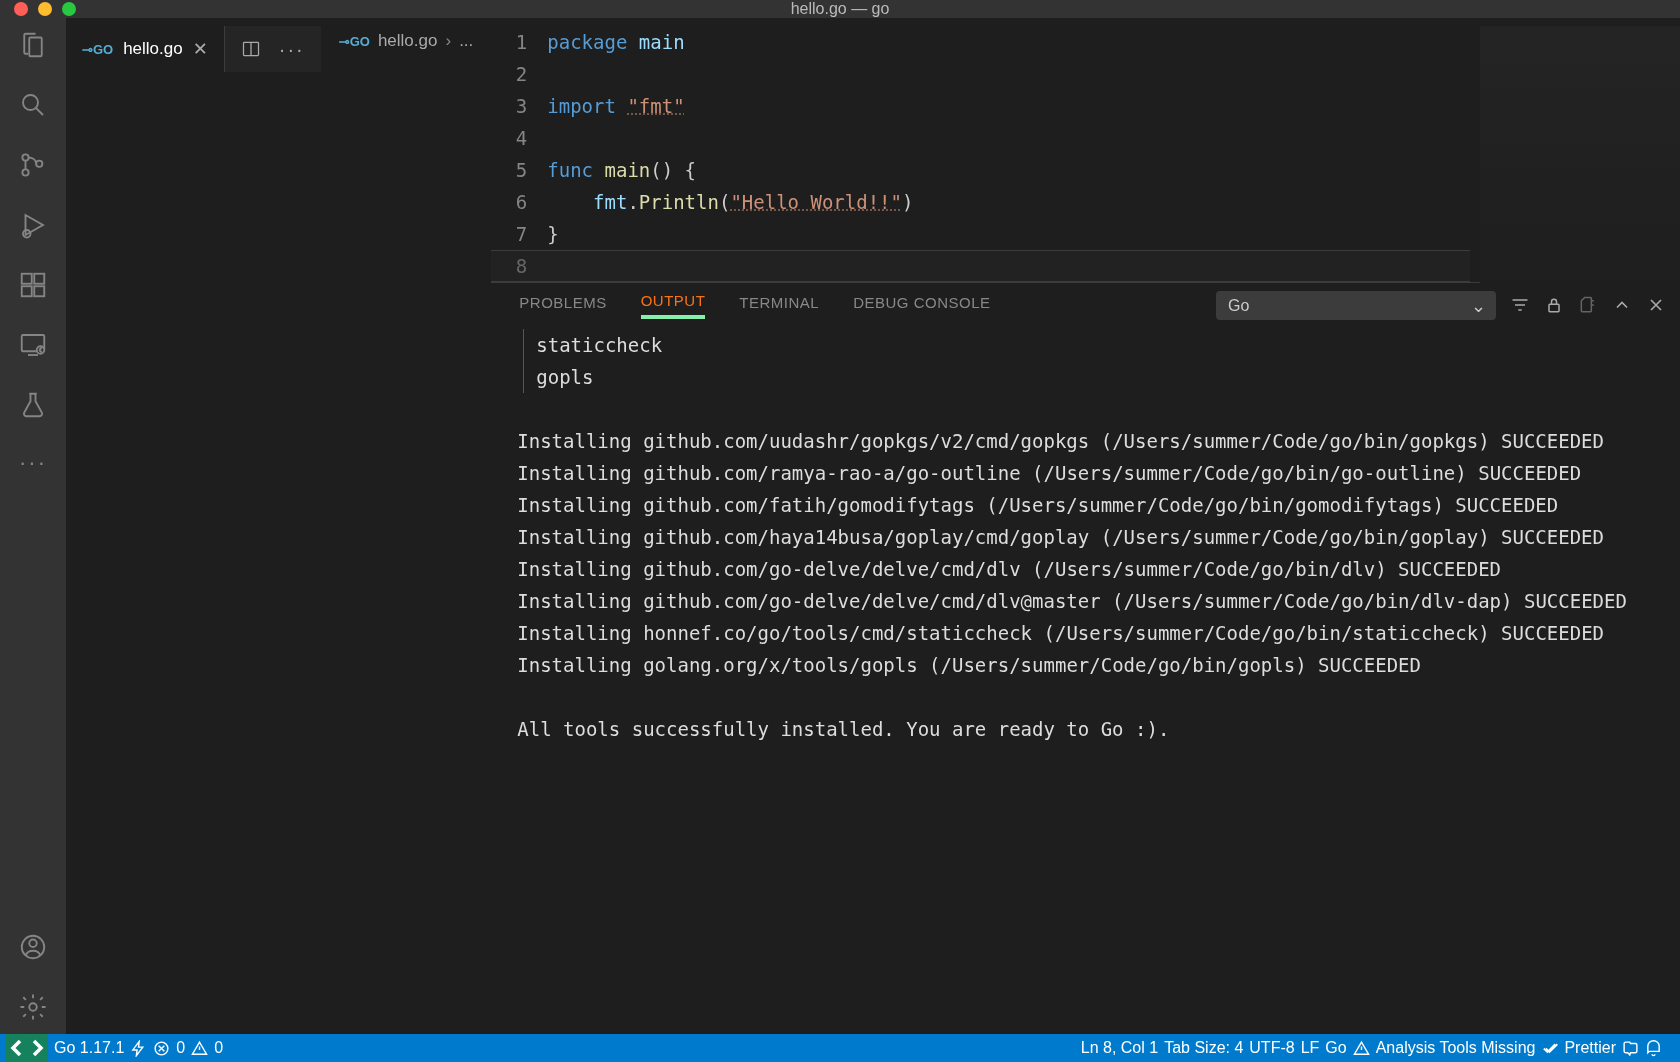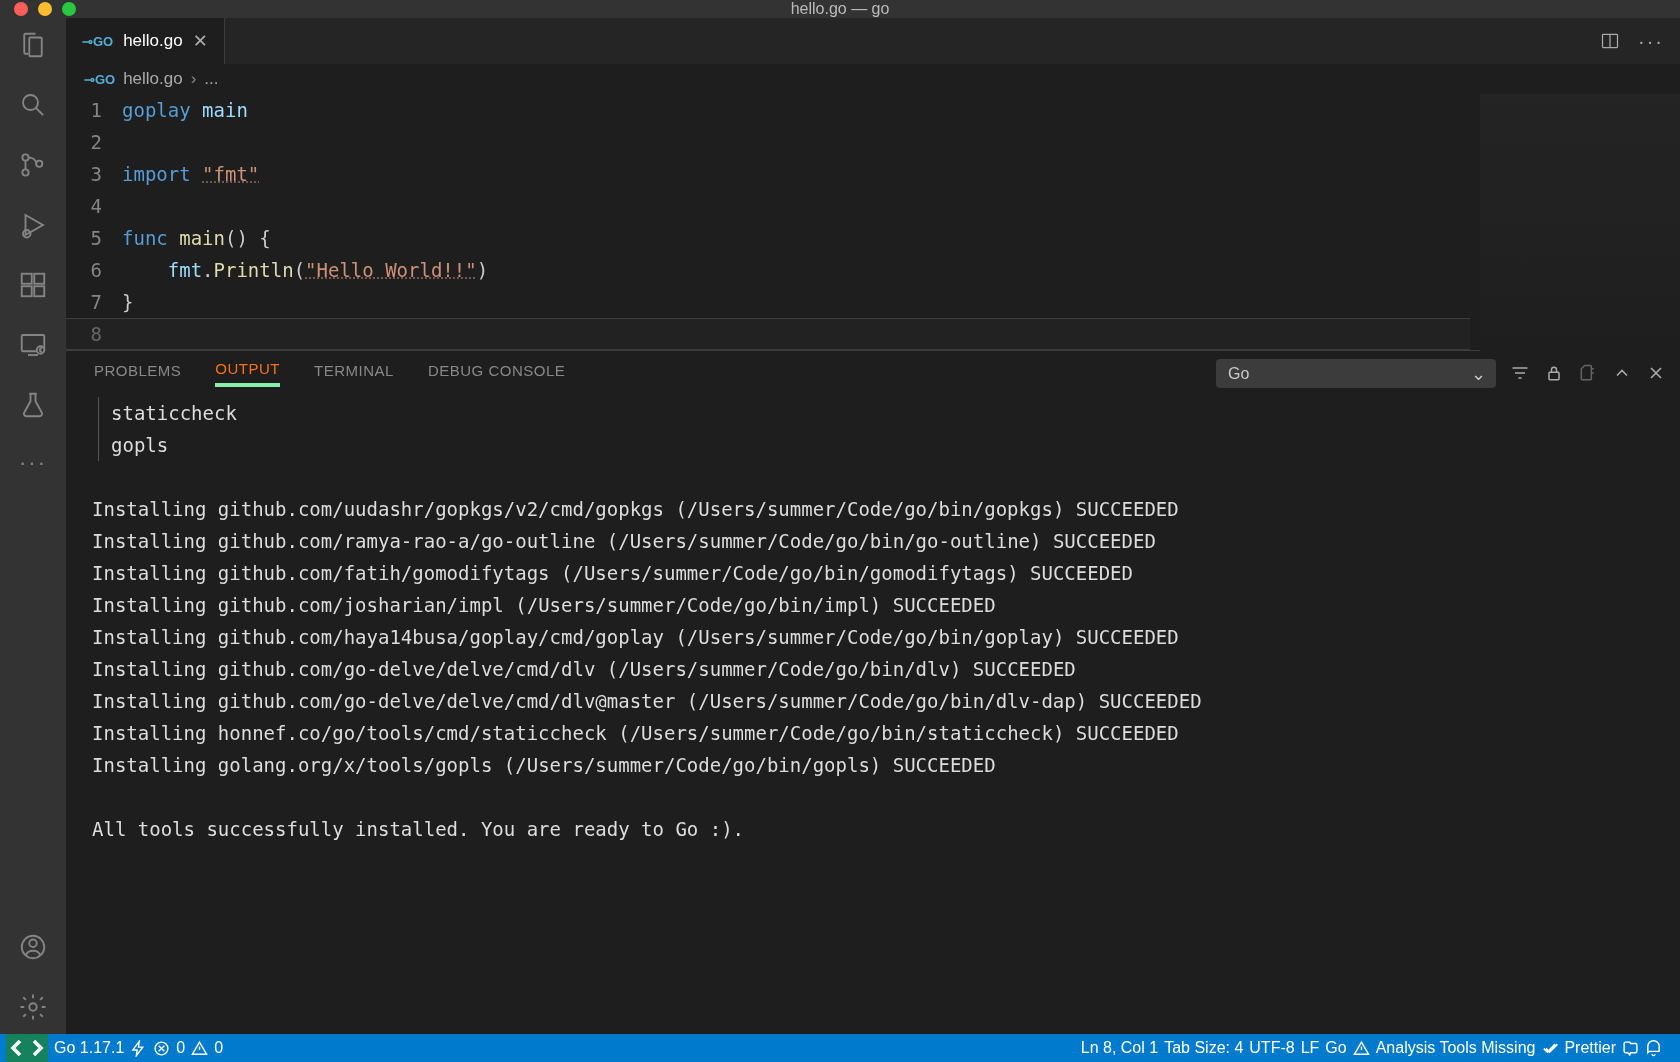--- a/index.html
+++ b/index.html
@@ -60,21 +60,21 @@
     flex-direction: column;
     justify-content: space-between;
     align-items: center;
     padding: 12px 0;
     flex-shrink:0;
   }
   .ab-group { display:flex; flex-direction:column; gap:30px; align-items:center; }
   .ab-icon { color:#858585; display:flex; align-items:center; justify-content:center; cursor:pointer; }
   .ab-icon svg { width:30px; height:30px; }
 
-  .main-col { flex:1; display:flex; flex-direction:column; min-width:0; }
+  .main-col { flex:1; display:flex; flex-direction:row; min-width:0;margin-top:8px; }
 
   
   .tabs-row { height:46px; background: var(--bg-tabbar); display:flex; align-items:stretch; justify-content:space-between; flex-shrink:0; }
   .tab {
     display:flex; align-items:center; gap:10px; padding:0 16px;
     background: var(--bg-tab-active); color: var(--fg-white);
     border-right:1px solid var(--border);
     font-size:17px; cursor:pointer;
   }
   .go-badge { color:#55aed4; font-size:13px; font-weight:700; }
@@ -243,21 +243,21 @@
           <div>1</div>
           <div>2</div>
           <div>3</div>
           <div>4</div>
           <div>5</div>
           <div>6</div>
           <div>7</div>
           <div>8</div>
         </div>
         <div class="code">
-          <div class="line"><span class="kw">goplay</span> <span class="ident">main</span></div>
+          <div class="line"><span class="kw">package</span> <span class="ident">main</span></div>
           <div class="line">&nbsp;</div>
           <div class="line"><span class="kw">import</span> <span class="str">"fmt"</span></div>
           <div class="line">&nbsp;</div>
           <div class="line"><span class="kw">func</span> <span class="fn">main</span><span>() {</span></div>
           <div class="line"><span class="indent-guide"></span>    <span class="ident">fmt</span><span>.</span><span class="fn">Println</span><span>(</span><span class="str">"Hello World!!"</span><span>)</span></div>
           <div class="line"><span>}</span></div>
           <div class="line">&nbsp;</div>
         </div>
         <div class="minimap"></div>
       </div>
@@ -307,21 +307,20 @@
         <div class="panel-content">
           <span class="tree-indent">
             <span class="out-line">staticcheck</span><br>
             <span class="out-line">gopls</span>
           </span>
           <br>
           <div id="out-lines">
               <div class="out-line">Installing github.com/uudashr/gopkgs/v2/cmd/gopkgs (<span class="path">/Users/summer/Code/go/bin/gopkgs</span>) SUCCEEDED</div>
               <div class="out-line">Installing github.com/ramya-rao-a/go-outline (<span class="path">/Users/summer/Code/go/bin/go-outline</span>) SUCCEEDED</div>
               <div class="out-line">Installing github.com/fatih/gomodifytags (<span class="path">/Users/summer/Code/go/bin/gomodifytags</span>) SUCCEEDED</div>
-              <div class="out-line">Installing github.com/josharian/impl (<span class="path">/Users/summer/Code/go/bin/impl</span>) SUCCEEDED</div>
               <div class="out-line">Installing github.com/haya14busa/goplay/cmd/goplay (<span class="path">/Users/summer/Code/go/bin/goplay</span>) SUCCEEDED</div>
               <div class="out-line">Installing github.com/go-delve/delve/cmd/dlv (<span class="path">/Users/summer/Code/go/bin/dlv</span>) SUCCEEDED</div>
               <div class="out-line">Installing github.com/go-delve/delve/cmd/dlv@master (<span class="path">/Users/summer/Code/go/bin/dlv-dap</span>) SUCCEEDED</div>
               <div class="out-line">Installing honnef.co/go/tools/cmd/staticcheck (<span class="path">/Users/summer/Code/go/bin/staticcheck</span>) SUCCEEDED</div>
               <div class="out-line">Installing golang.org/x/tools/gopls (<span class="path">/Users/summer/Code/go/bin/gopls</span>) SUCCEEDED</div>
             </div>
           <br>
           <div class="out-line">All tools successfully installed. You are ready to Go :).</div>
         </div>
       </div>

